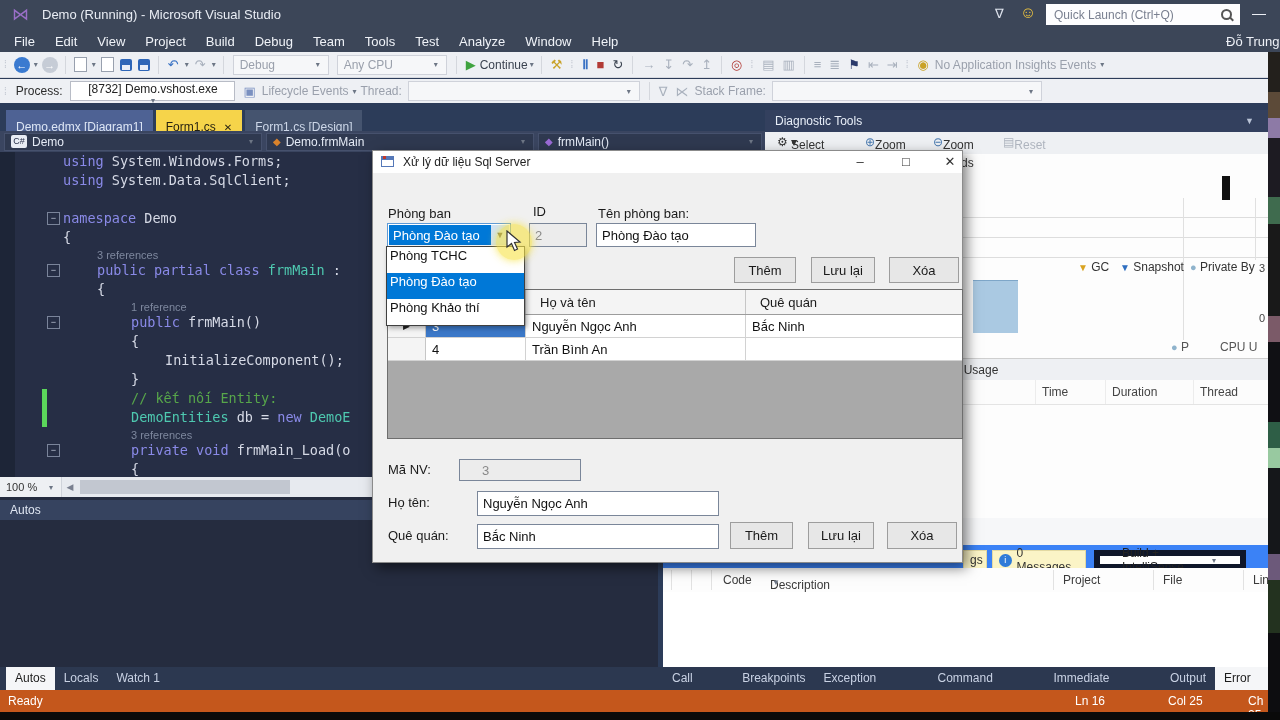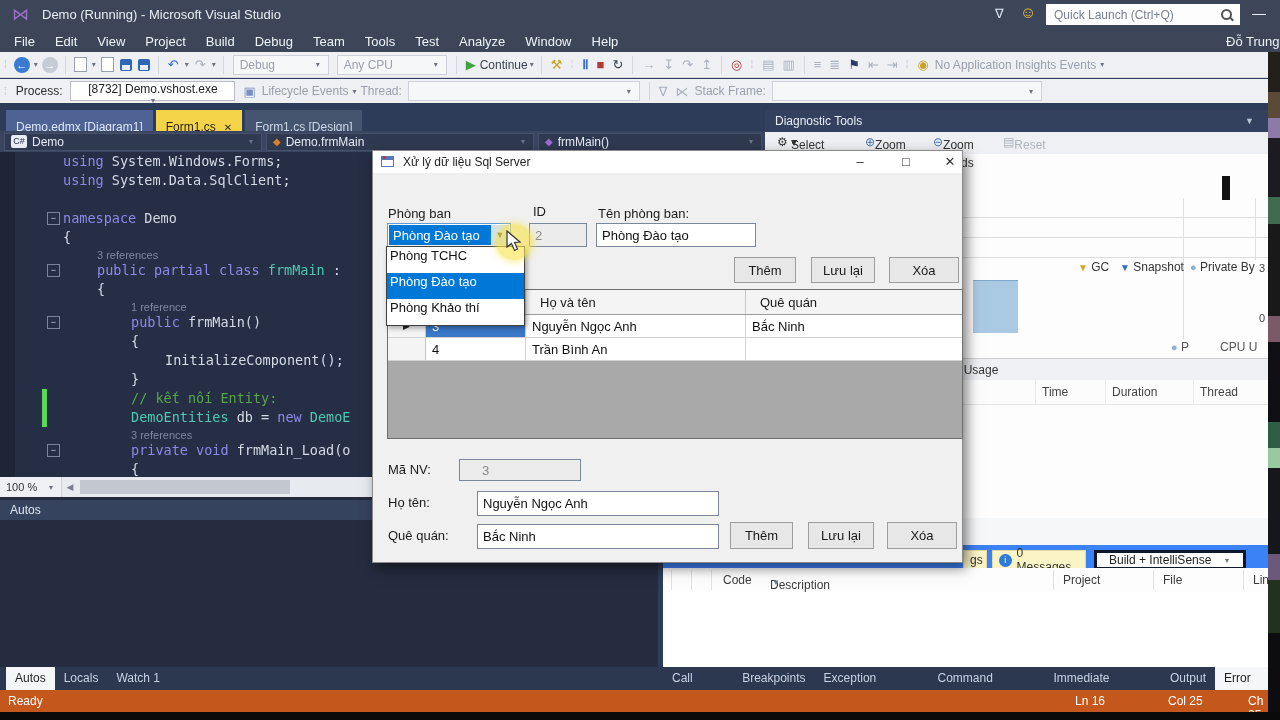--- a/index.html
+++ b/index.html
@@ -127,23 +127,23 @@
   .diag-thead span{position:absolute;top:5px;}
   .diag-thead .s{position:absolute;top:0;width:1px;height:24px;background:#ececec;}
 
   
   .errlist{left:663px;top:518px;width:605px;height:149px;background:#f6f7f9;}
   .el-tb{position:absolute;left:0;top:0;width:100%;height:30px;background:#3b82f6;margin-top:27px;}
   .chip{position:absolute;height:20px;background:#fbf4c6;border:1px solid #e3d9a2;box-sizing:border-box;
         font-size:12px;color:#333;display:flex;align-items:center;padding:0 6px;top:5px;}
   .info-ic{width:13px;height:13px;border-radius:50%;background:#2f7bd8;color:#fff;font-size:9px;
            line-height:13px;text-align:center;margin-right:5px;font-style:normal;}
-  .el-combo{position:absolute;left:431px;top:5px;width:152px;height:20px;background:#fff;border:3px solid #0f172a;
+  .el-combo{position:absolute;left:431px;top:5px;width:152px;height:20px;background:#fff;border:6px solid #0f172a;
             box-sizing:border-box;font-size:12px;color:#222;display:flex;align-items:center;
-            justify-content:space-between;padding:0 12px;}
+            justify-content:space-between;padding:0 22px;}
   .el-head{position:absolute;left:0;top:50px;width:100%;height:24px;background:#fdfdfd;border-bottom:1px solid #e6e6e6;
            font-size:12px;color:#3b3b3b;}
   .el-head span{position:absolute;top:5px;white-space:nowrap;}
   .el-head .s{position:absolute;top:2px;width:1px;height:20px;background:#e2e2e2;}
   .el-body{position:absolute;left:0;top:74px;width:100%;height:75px;background:#fff;}
 
   
   .tabstrip{left:0;top:667px;width:1280px;height:23px;background:#2c3850;display:flex;font-size:12px;}
   .btab{height:23px;line-height:23px;padding:0 9px;color:#c9d2e4;}
   .btab.active{background:#f5f6f8;color:#1c1c1c;}

